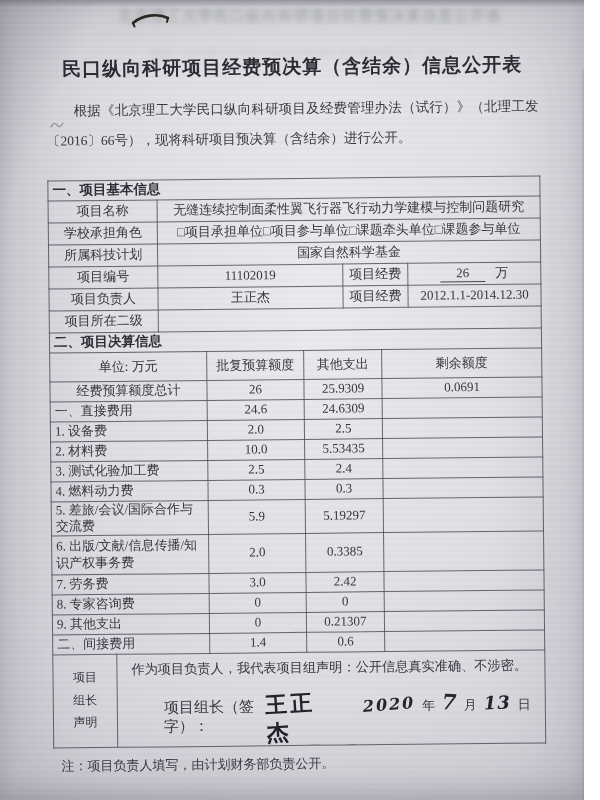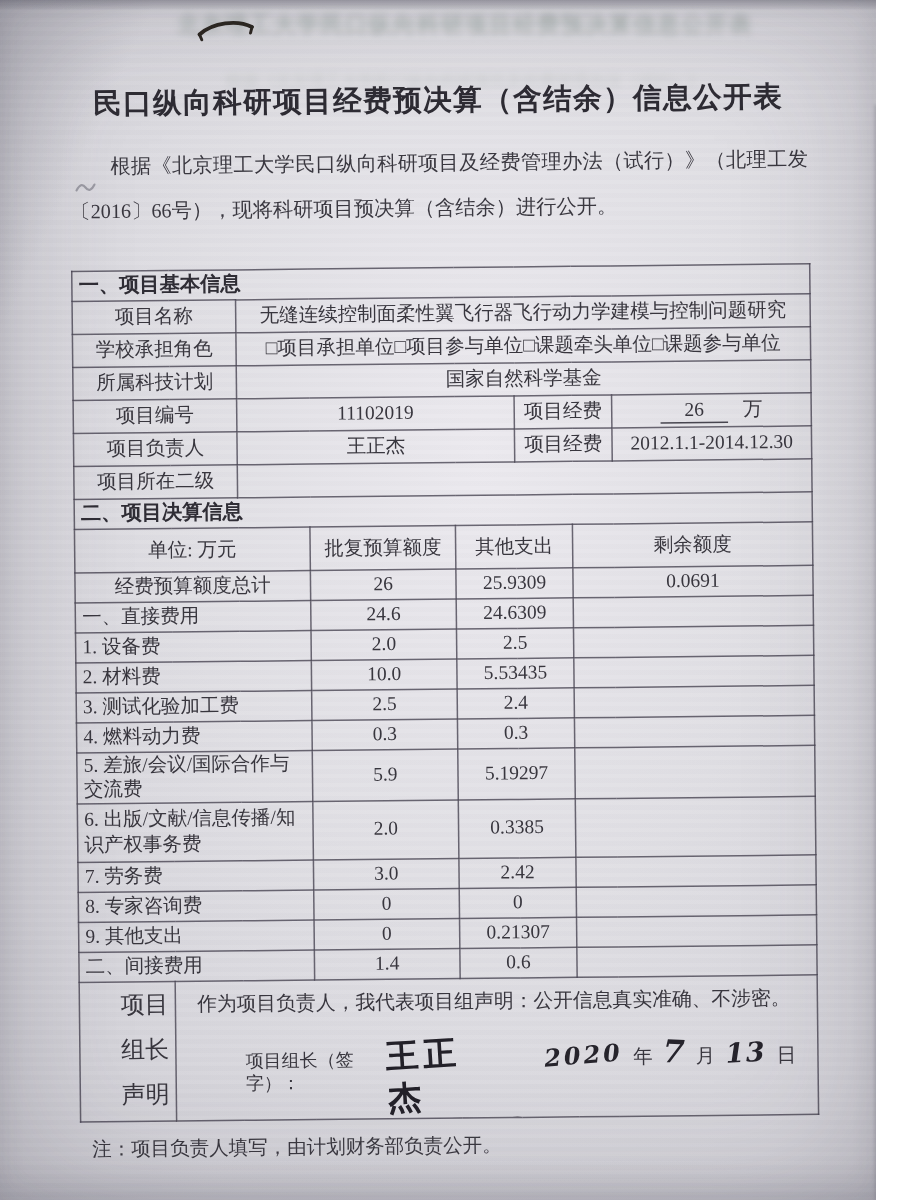--- a/index.html
+++ b/index.html
@@ -50,26 +50,26 @@
   td.val{text-align:center;height:21px;}
   td.col-h{text-align:center;height:28px;font-size:13px;}
   td.rlab{text-align:left;height:19px;padding-left:5px;}
   td.rlab.center{text-align:center;}
   td.num{text-align:center;font-size:13px;height:19px;}
   td.tall{height:32px;}
   td.taller{height:38px;}
   .u-line{display:inline-block;padding:0 16px;border-bottom:1px solid #47454f;}
   .unit{margin-left:10px;}
   
-  td.decl-lab{height:80px;text-align:right;font-size:16px;}
+  td.decl-lab{height:80px;text-align:center;font-size:12px;font-family:Liberation Mono, monospace;}
   td.decl-lab div{line-height:1.85;}
   td.decl-body{vertical-align:top;padding:0;}
   .decl-statement{padding:7px 8px 0 10px;font-size:13.2px;text-align:left;}
   .sign-row{position:relative;display:flex;align-items:baseline;margin:14px 10px 0 42px;}
-  .sign-label{font-size:12px;}
+  .sign-label{font-size:15px;}
   .sign-name{position:relative;font-size:22px;font-weight:bold;color:#232129;
     margin-left:6px;transform:rotate(-3deg);letter-spacing:3px;
     font-family:"DejaVu Serif",serif;}
   .sign-name svg{position:absolute;left:-4px;bottom:-7px;}
   .date-group{margin-left:44px;display:flex;align-items:baseline;gap:7px;white-space:nowrap;}
   .hand{font-family:"DejaVu Serif",serif;font-style:italic;font-weight:bold;color:#26242c;}
   .hand-year{font-size:16px;letter-spacing:2px;transform:rotate(-4deg);display:inline-block;}
   .hand-month{font-size:21px;transform:rotate(3deg);display:inline-block;}
   .hand-day{font-size:18px;transform:rotate(-2deg);display:inline-block;letter-spacing:1px;}
   .date-unit{font-size:13px;}

